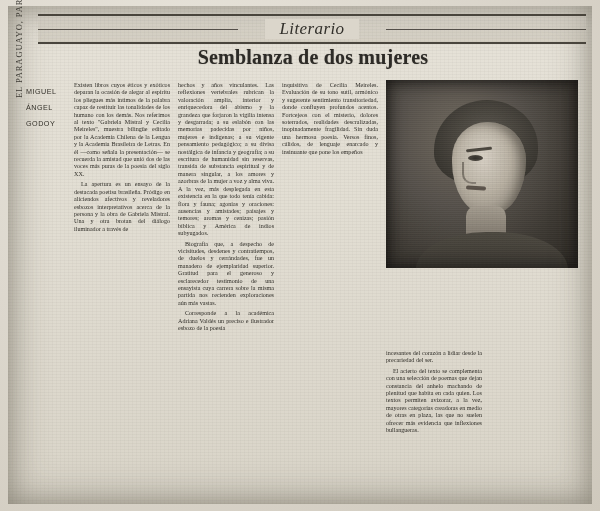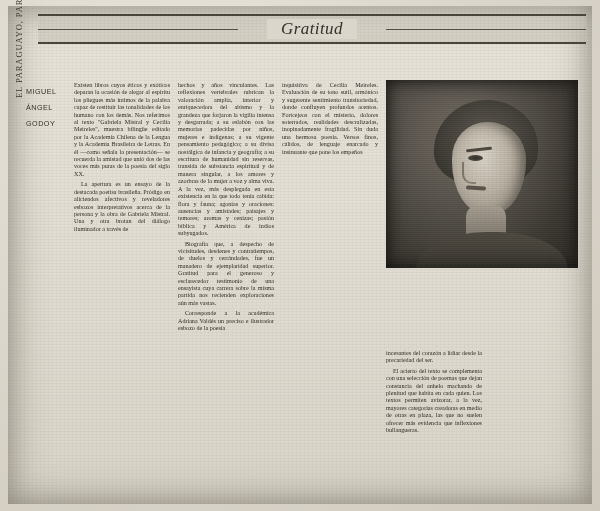--- a/index.html
+++ b/index.html
@@ -254,23 +254,24 @@
 </style>
 </head>
 <body>
 
 <div class="scan">
   <div class="paper">
 
     <div class="masthead">
       <span class="rail-left"></span>
       <span class="rail-right"></span>
-      <span class="masthead-title">Gratitud</span>
+      <span class="masthead-title">Literario</span>
     </div>
 
+    <div class="headline">Semblanza de dos mujeres</div>
 
     <div class="byline">Miguel Ángel Godoy</div>
 
     <div class="archive-stamp">EL PARAGUAYO, PARAGUAY - 9 AGOS T. 2003  p.3</div>
 
     <div class="photo">
       <div class="face">
         <div class="hair"></div>
         <div class="skin"></div>
         <div class="brow"></div>

